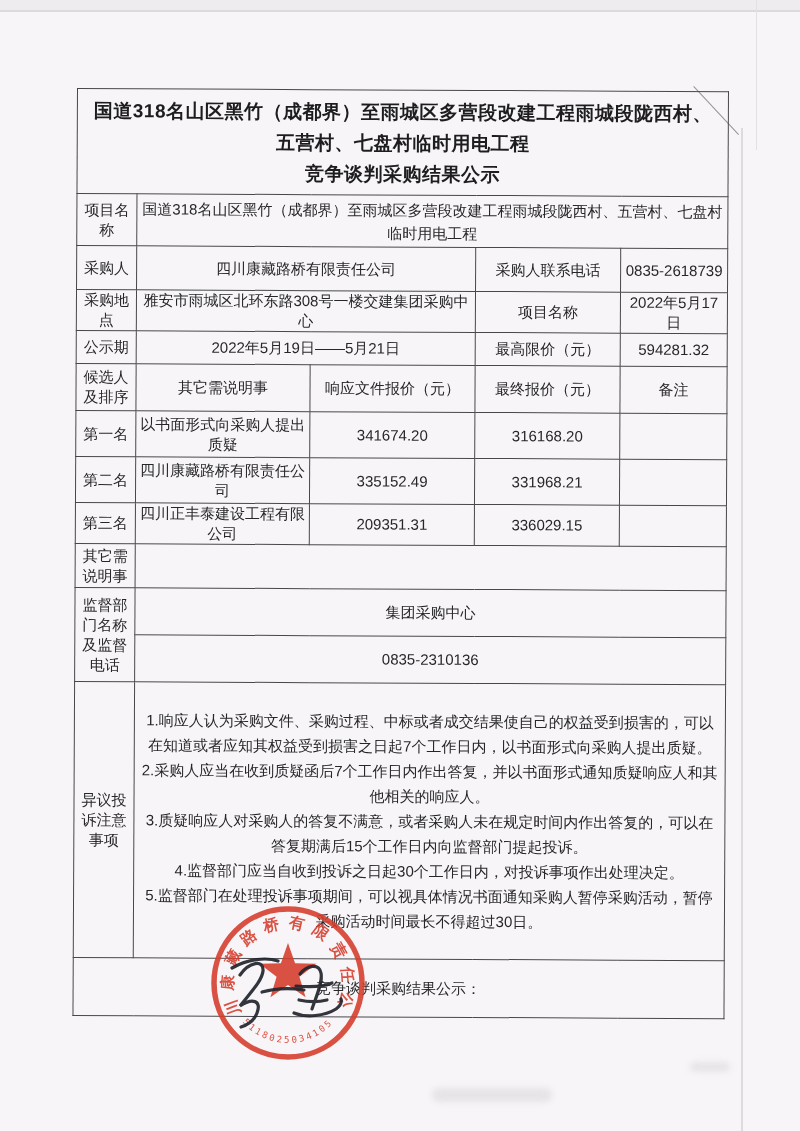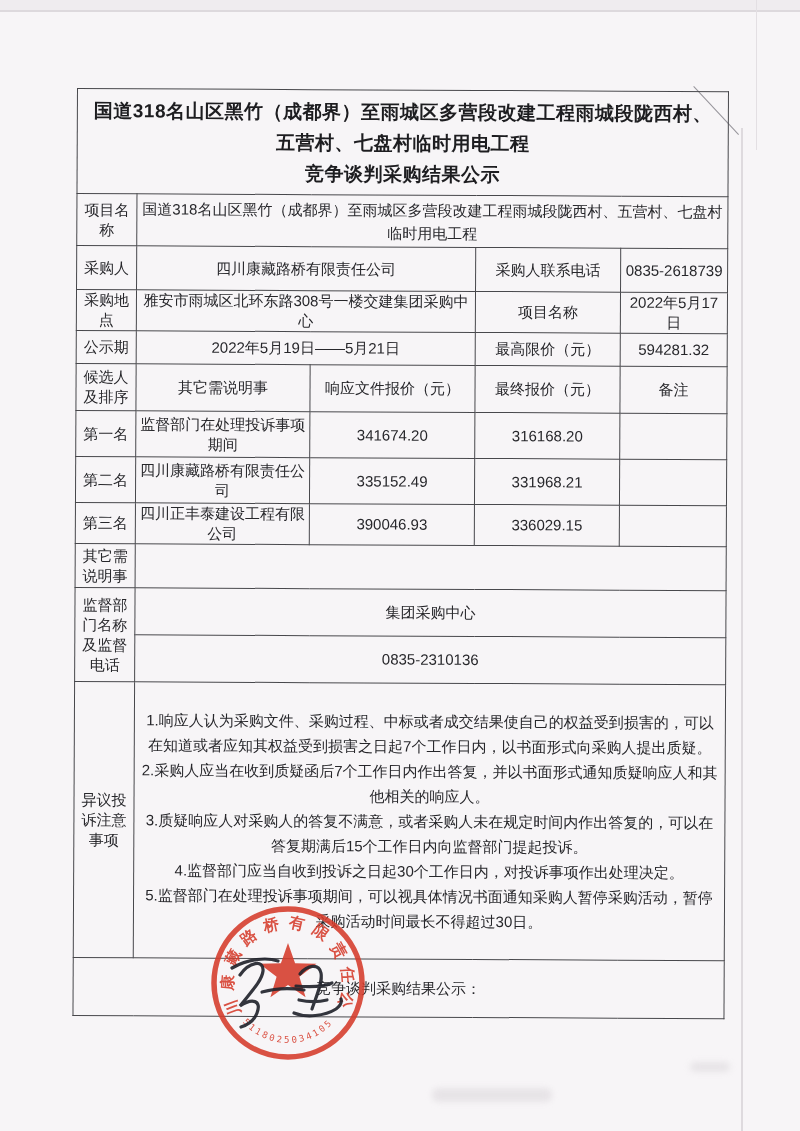--- a/index.html
+++ b/index.html
@@ -107,38 +107,38 @@
   <tr class="r-chead">
     <th class="lbl">候选人及排序</th>
     <td>其它需说明事</td>
     <td>响应文件报价（元）</td>
     <td>最终报价（元）</td>
     <td>备注</td>
   </tr>
 
   <tr class="r-cand1">
     <td>第一名</td>
-    <td class="val-left">监督部门在处理投诉事项期间</td>
+    <td class="val-left">以书面形式向采购人提出质疑</td>
     <td>341674.20</td>
     <td>316168.20</td>
     <td></td>
   </tr>
 
   <tr class="r-cand2">
     <td>第二名</td>
     <td class="val-left">四川康藏路桥有限责任公司</td>
     <td>335152.49</td>
     <td>331968.21</td>
     <td></td>
   </tr>
 
   <tr class="r-cand3">
     <td>第三名</td>
     <td class="val-left">四川正丰泰建设工程有限公司</td>
-    <td>390046.93</td>
+    <td>209351.31</td>
     <td>336029.15</td>
     <td></td>
   </tr>
 
   <tr class="r-other">
     <th class="lbl">其它需说明事</th>
     <td colspan="4"></td>
   </tr>
 
   <tr class="r-super">

